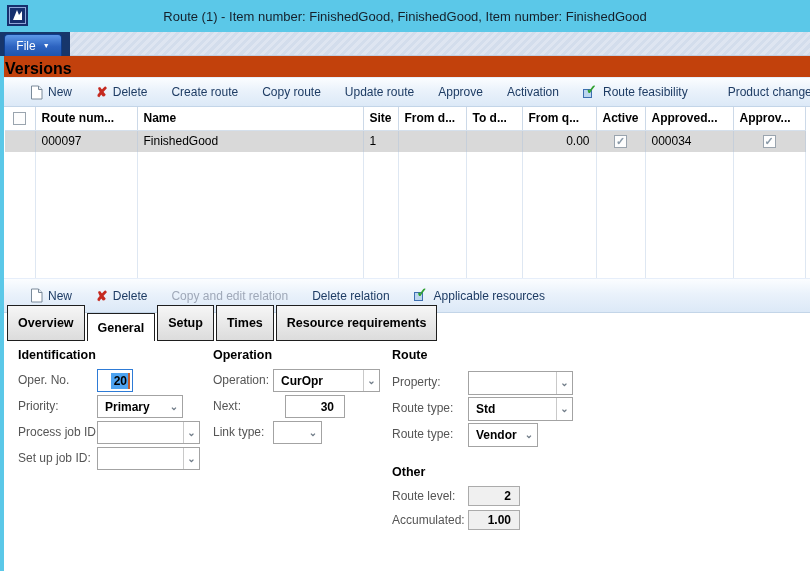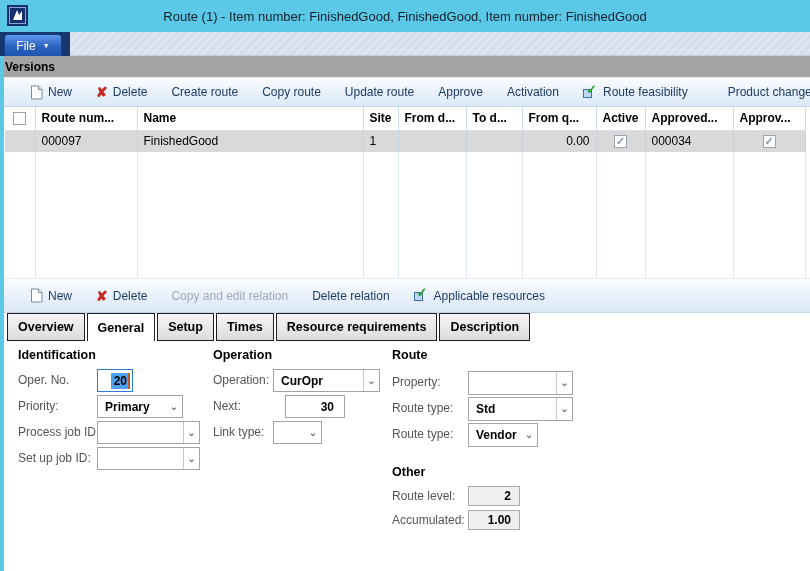--- a/index.html
+++ b/index.html
@@ -34,21 +34,21 @@
     position:absolute; left:4px; top:2px; width:58px; height:22px;
     border:1px solid #0e3d8c; border-bottom:none; border-radius:4px 4px 0 0;
     background:linear-gradient(#5d97e8,#2d63c0 55%,#1e55ae);
     color:#fff; display:flex; align-items:center; justify-content:center; gap:7px;
     font-size:12px; cursor:default;
   }
   .file-caret { font-size:7px; line-height:1; color:#fff; }
   
   .versions-label {
     position:absolute; left:0; top:56px; width:810px; height:21px;
-    background:#a3a3a3; font-weight:bold; font-size:12px; color:#000;
+    background:#c2410c; font-weight:bold; font-size:16px; color:#000;
     padding:4px 0 0 5px;
   }
   
   .toolbar {
     position:absolute; left:0; width:810px;
     background:linear-gradient(#fbfdff,#eaf2fb 45%,#dce9f7);
     border-top:1px solid #e6eefa; border-bottom:1px solid #c3d5e8;
     display:flex; align-items:center; padding-left:30px;
     color:var(--toolbartext,#1E3C64); font-size:12px;
   }
@@ -81,21 +81,21 @@
   .checkbox.checked::after {
     content:"\2713"; position:absolute; left:1px; top:-1px;
     color:#8a9aa8; font-size:11px; font-weight:bold;
   }
   
   .tabs {
     position:absolute; left:0; top:313px; width:810px; height:28px;
     display:flex; align-items:flex-end; padding-left:7px;
   }
   .tab {
-    height:28px; padding:0 10px; display:flex; align-items:center;
+    height:36px; padding:0 10px; display:flex; align-items:center;
     border:1px solid #1e1e1e; font-weight:bold; font-size:12.5px;
     background:linear-gradient(#f6f6f6,#dcdcdc); margin-right:2px; cursor:default;
   }
   .tab.active {
     height:28px; background:#fff; border-bottom:none; position:relative; z-index:2;
   }
   
   .form { position:absolute; left:0; top:341px; width:810px; height:230px; background:#fff; }
   .fh { position:absolute; font-weight:bold; font-size:12.5px; color:#000; }
   .flabel { position:absolute; color:#555; font-size:12px; }
@@ -273,21 +273,20 @@
     <span>Applicable resources</span>
   </div>
 </div>
 
 <div class="tabs">
   <div class="tab">Overview</div>
   <div class="tab active">General</div>
   <div class="tab">Setup</div>
   <div class="tab">Times</div>
   <div class="tab">Resource requirements</div>
-  <div class="tab">Description</div>
 </div>
 
 <div class="form">
 
   <div class="fh" style="left:18px; top:7px;">Identification</div>
 
   <div class="flabel" style="left:18px; top:32px;">Oper. No.</div>
   <div class="input focus" style="left:97px; top:28px; width:36px;">
     <span class="sel">20</span>
   </div>

